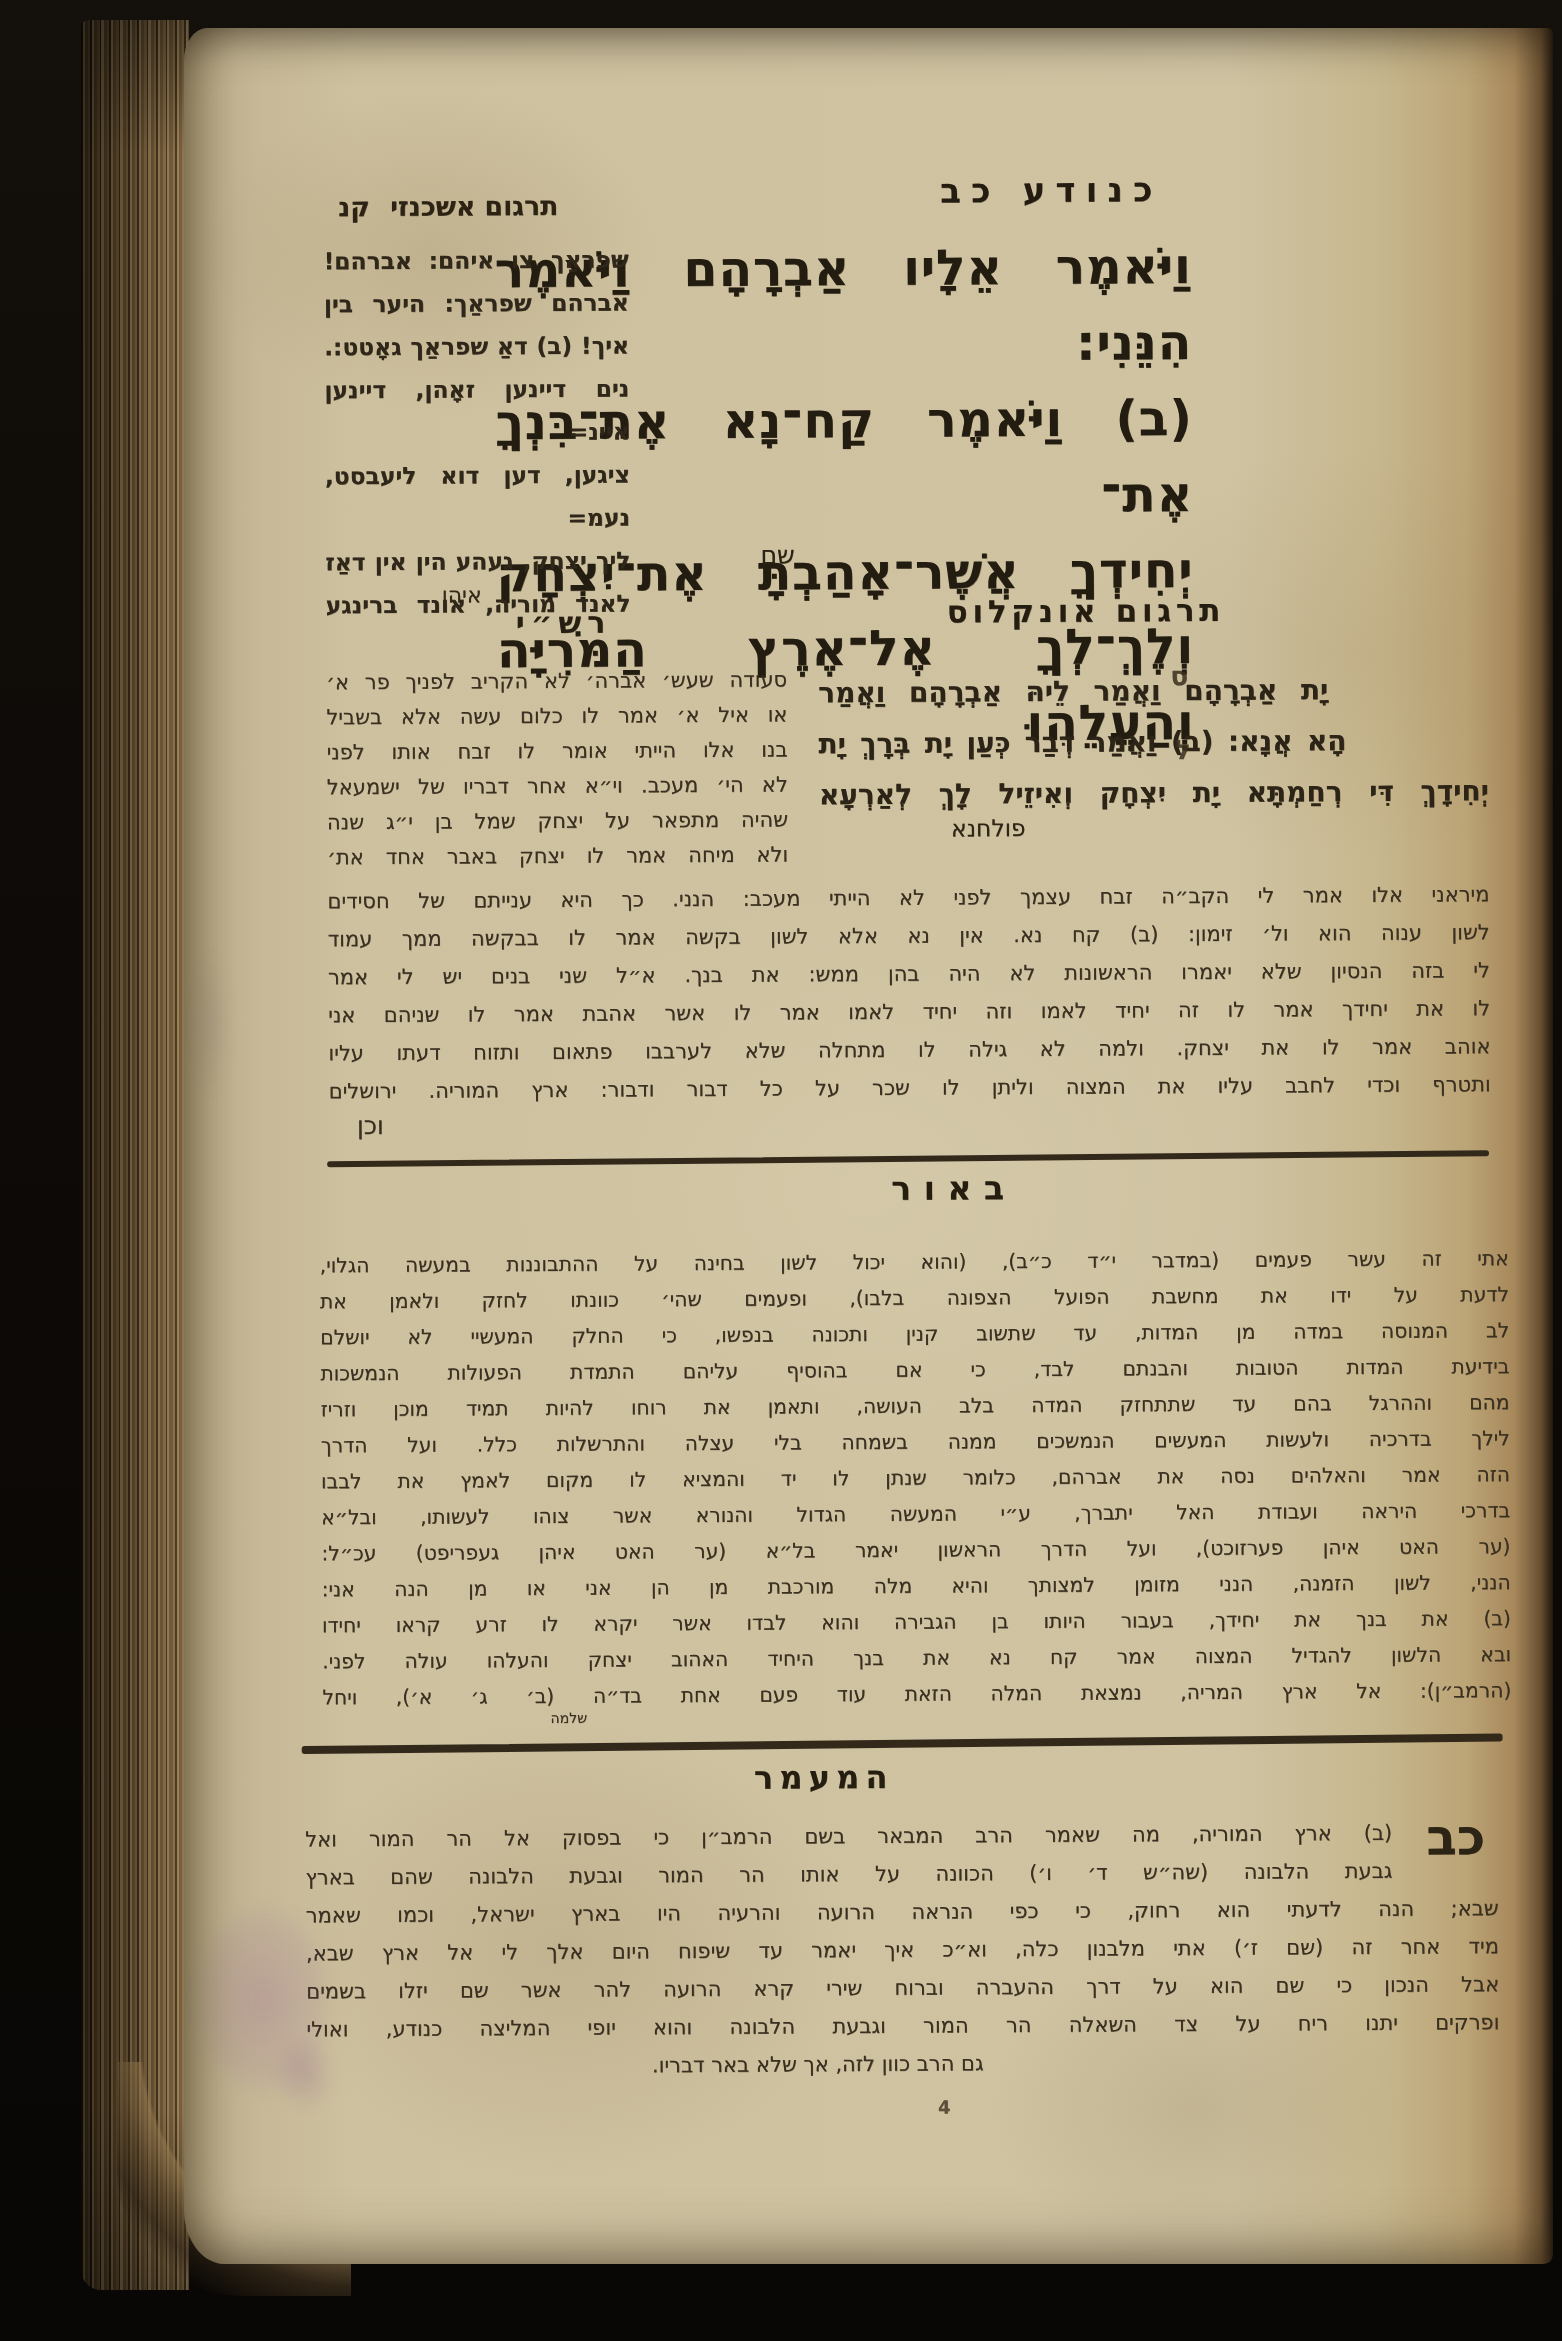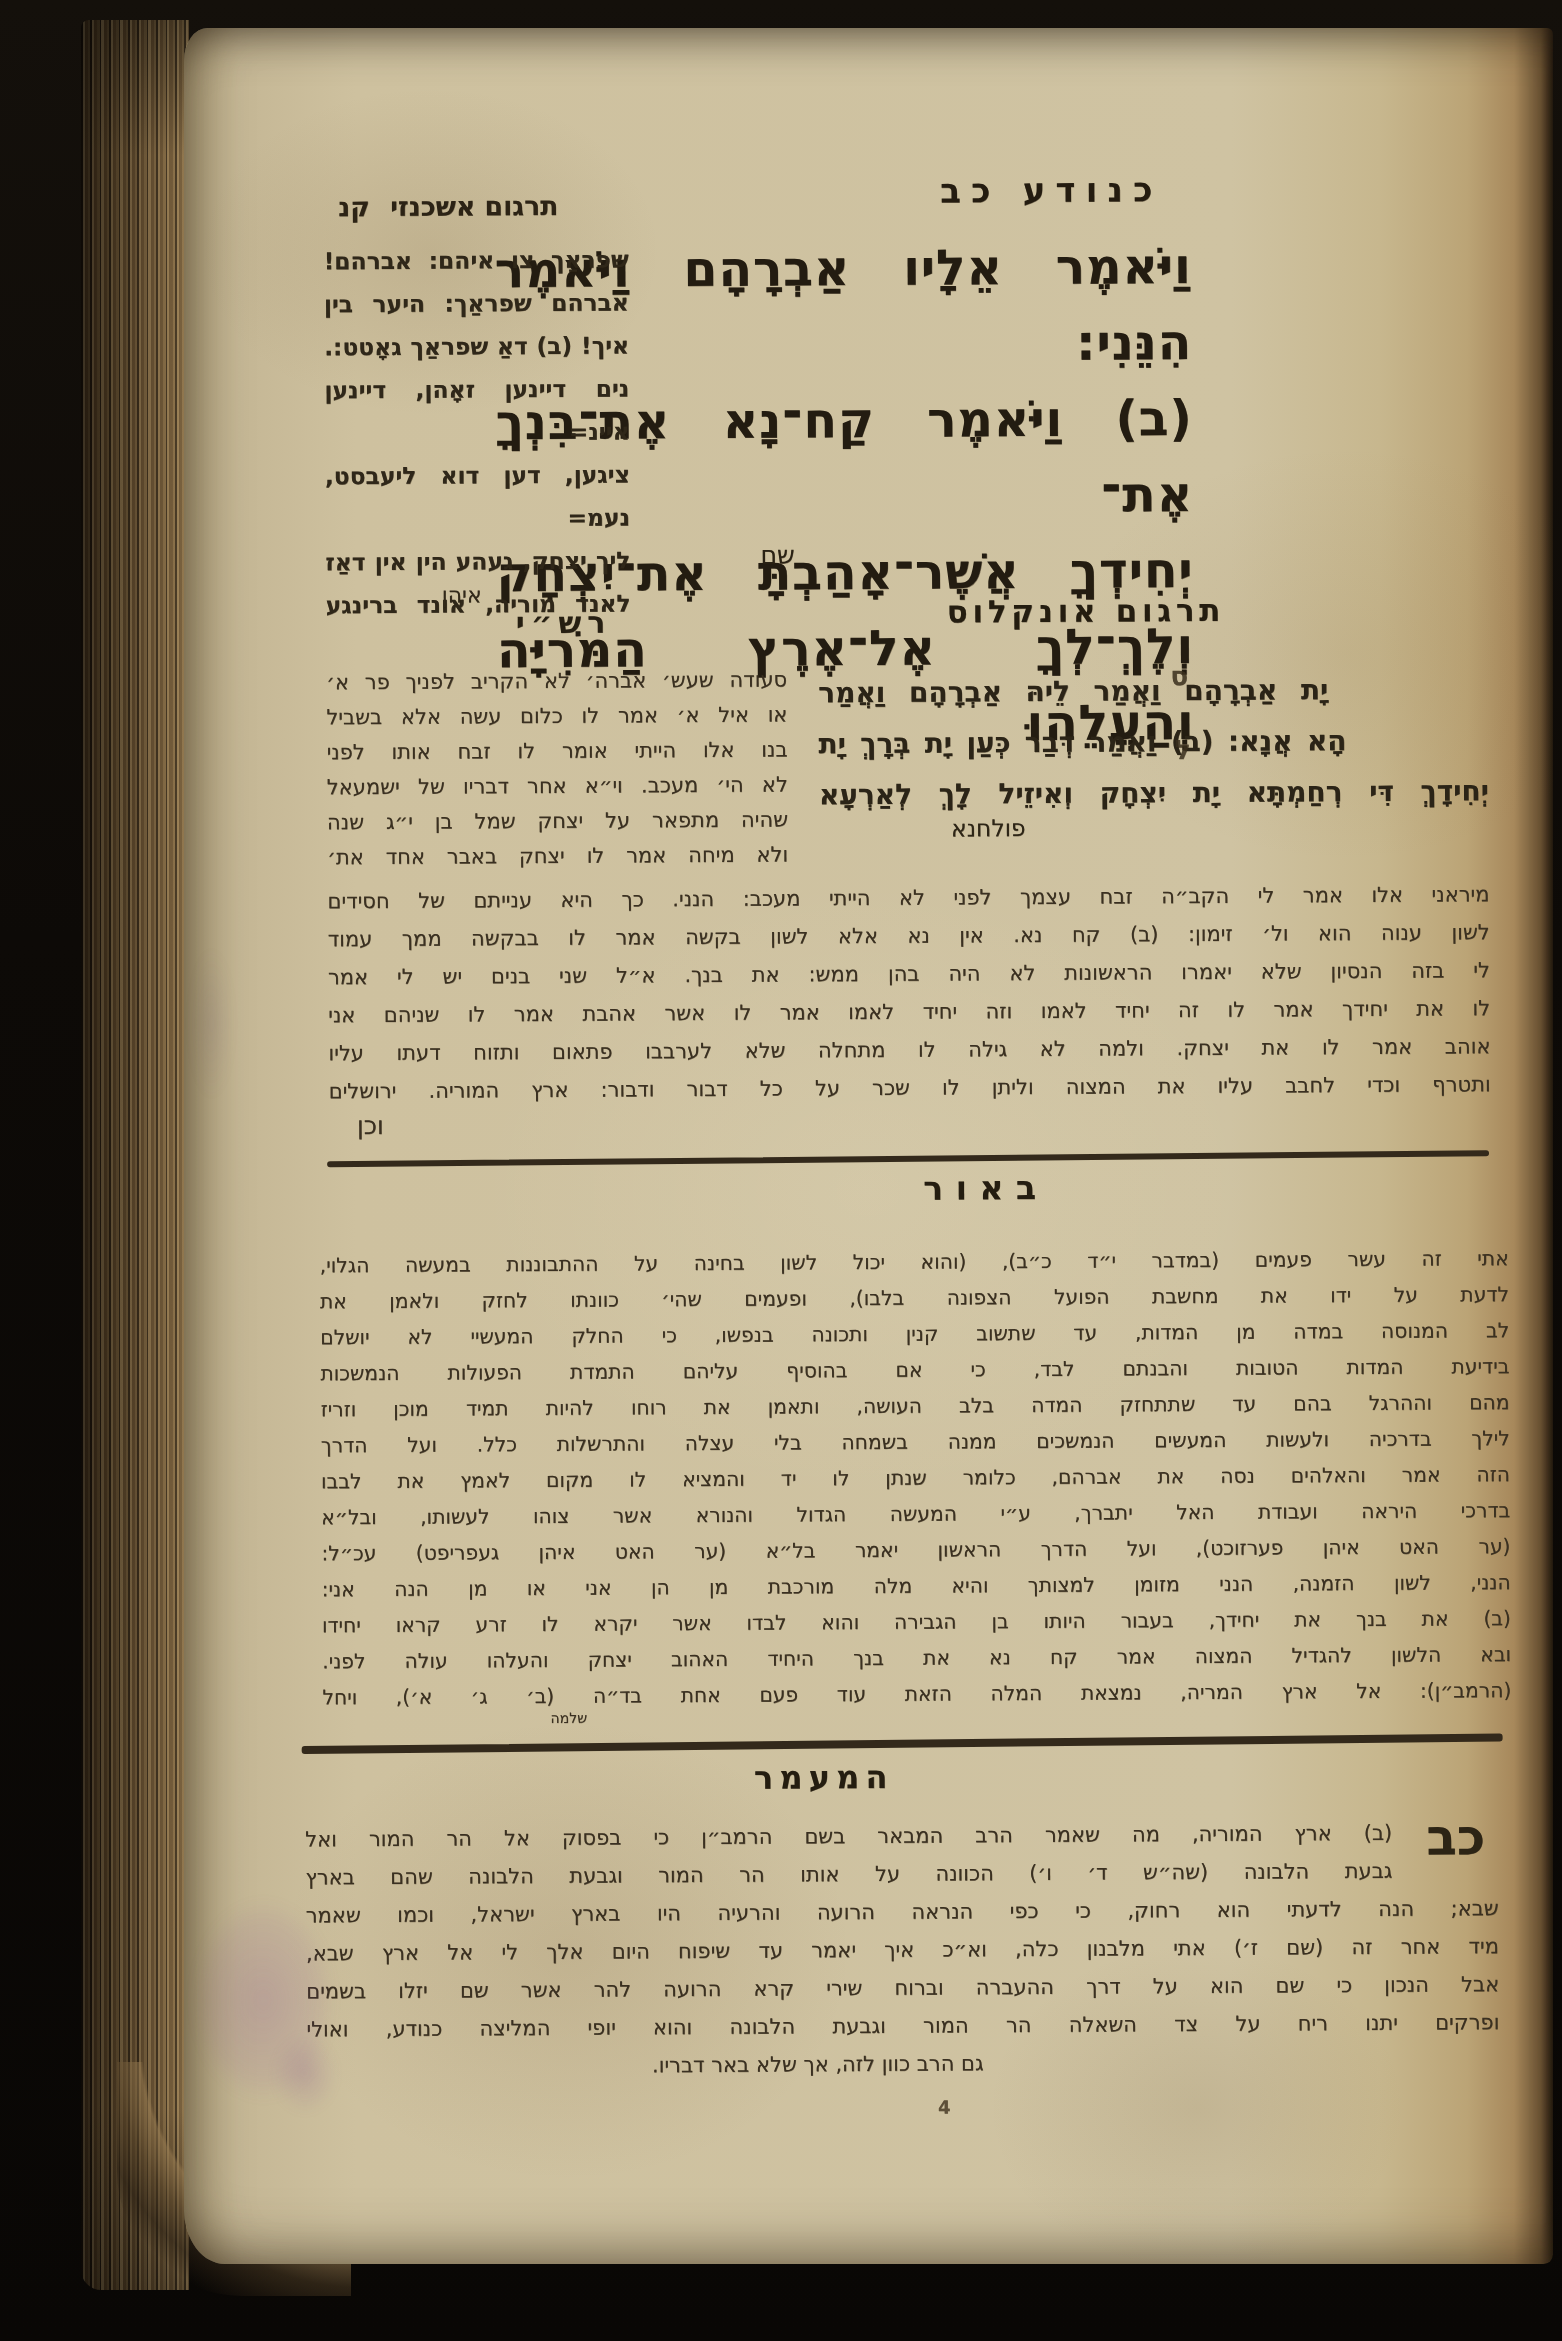--- a/index.html
+++ b/index.html
@@ -57,21 +57,21 @@
   .frag{position:absolute;font-size:26.6px;font-weight:bold;color:#3a2f1d;opacity:.85;}
   
   .rashi-title{top:575px;left:335px;font-size:30px;letter-spacing:6.2px;color:#261f12;}
   .rashi-col{top:634px;left:145px;width:461px;font-size:21px;line-height:35px;color:#3a3021;}
   .rashi-wide{top:851px;left:145px;width:1162px;font-size:21px;line-height:38px;color:#3a3021;}
   .catch-rashi{top:1080px;left:173px;font-size:25px;color:#3a3021;}
   .rule{position:absolute;background:#33291b;border-radius:3.1px;}
   .rule1{top:1128px;left:143px;width:1162px;height:5.5px;transform:rotate(-.2deg);}
   .rule2{top:1712px;left:114px;width:1201px;height:7.8px;transform:rotate(-.25deg);}
   
-  .biur-title{top:1141px;left:707px;font-size:33px;letter-spacing:12.5px;color:#241d10;margin-left:32px;}
+  .biur-title{top:1141px;left:707px;font-size:33px;letter-spacing:12.5px;color:#241d10;}
   .biur-block{top:1216px;left:135px;width:1189px;font-size:20.3px;line-height:36px;color:#3a3021;}
   .catch-biur{top:1680px;left:363px;font-size:14px;color:#3a3021;}
   
   .maamar-title{top:1730px;left:566px;font-size:32px;letter-spacing:6.2px;color:#241d10;}
   .maamar-block{top:1789px;left:117px;width:1193px;font-size:21px;line-height:38px;color:#3a3021;}
   .maamar-block .ln:nth-child(-n+2){padding-right:106px;}
   .maamar-block .ln:nth-child(7){padding-right:516px;text-align:right;text-align-last:right;}
   .maamar-initial{top:1784px;right:72px;font-size:50px;font-weight:bold;color:#2c2415;}
   .sig-mark{top:2069px;left:748px;font-size:18px;font-weight:bold;color:#4a3c26;opacity:.85;}
   

